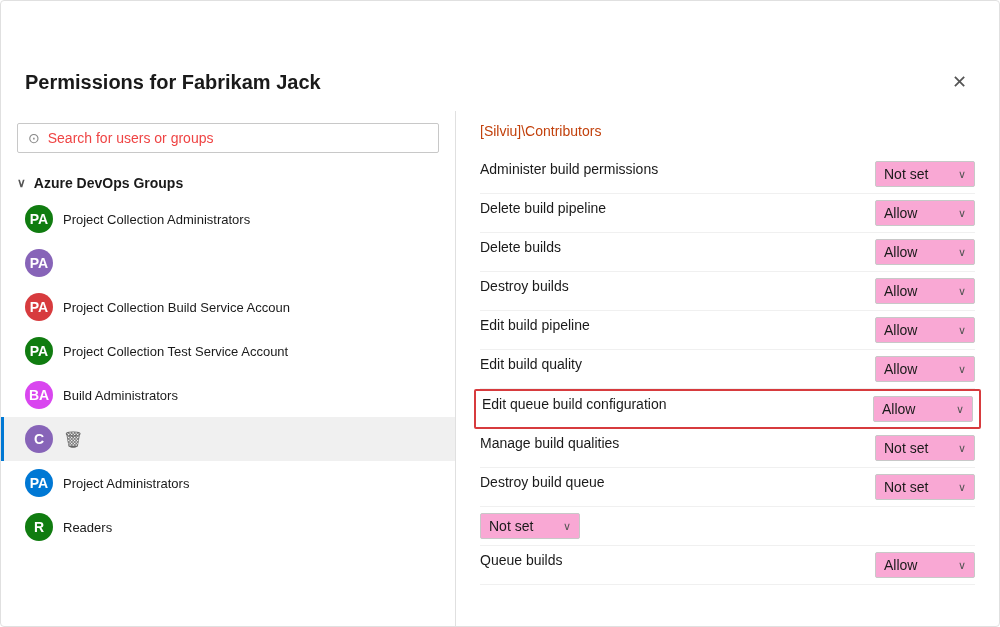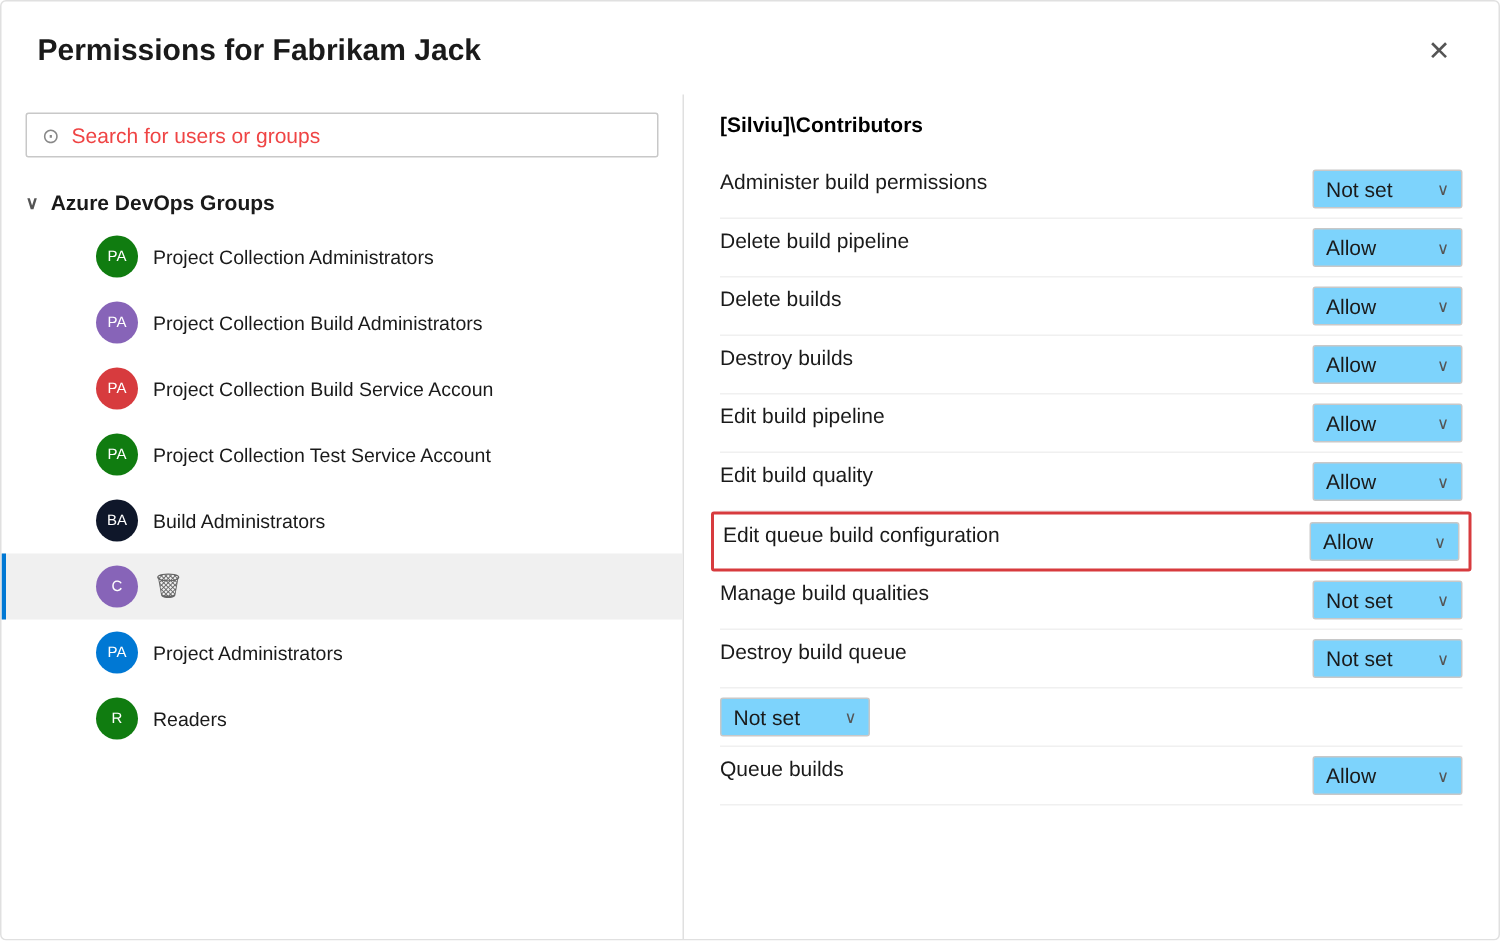--- a/index.html
+++ b/index.html
@@ -18,20 +18,21 @@
       display: flex;
       flex-direction: column;
       overflow: hidden;
     }
     .dialog-header {
       display: flex;
       align-items: center;
       justify-content: space-between;
       padding: 20px 24px 16px;
       border-bottom: none;
+      margin-top: 48px;
     }
     .dialog-title {
       font-size: 20px;
       font-weight: 600;
       color: #1a1a1a;
     }
     .close-btn {
       background: none;
       border: none;
       cursor: pointer;
@@ -102,25 +103,24 @@
     .group-item.selected {
       padding-left: 21px;
     }
     .avatar {
       width: 28px;
       height: 28px;
       border-radius: 50%;
       display: flex;
       align-items: center;
       justify-content: center;
-      font-size: 10px;
-      font-weight: 400;
+      font-size: 14px;
+      font-weight: 700;
       color: #fff;
       flex-shrink: 0;
-      margin-left: 39px;
     }
     .group-name {
       font-size: 13px;
       color: #1a1a1a;
       flex: 1;
     }
     .delete-icon {
       opacity: 0;
       color: #666;
       font-size: 16px;
@@ -131,22 +131,22 @@
     
     .right-panel {
       flex: 1;
       display: flex;
       flex-direction: column;
       padding: 12px 24px 0;
       overflow-y: auto;
     }
     .selected-group-title {
       font-size: 14px;
-      font-weight: 700;
-      color: #000000;
+      font-weight: 400;
+      color: #c2410c;
       margin-bottom: 16px;
     }
     .permissions-list {
       list-style: none;
     }
     .permission-row {
       display: flex;
       justify-content: space-between;
       padding: 6px 0;
       border-bottom: 1px solid #f0f0f0;
@@ -164,21 +164,21 @@
     .permission-select {
       display: flex;
       align-items: center;
       border: 1px solid #c8c8c8;
       border-radius: 2px;
       padding: 4px 8px;
       min-width: 100px;
       justify-content: space-between;
       gap: 8px;
       cursor: pointer;
-      background: #7dd3fc;
+      background: #f9a8d4;
       font-size: 14px;
       color: #1a1a1a;
     }
     .select-chevron {
       font-size: 11px;
       color: #555;
     }
   </style>
 </head>
 <body>
@@ -200,35 +200,34 @@
         <span>Azure DevOps Groups</span>
       </div>
       <ul class="group-list" id="group-list">
           <li class="group-item">
     <span class="avatar" style="background:#107c10">PA</span>
     <span class="group-name">Project Collection Administrators</span>
 
   </li>
           <li class="group-item">
     <span class="avatar" style="background:#8764b8">PA</span>
-    <span class="group-name">Project Collection Build Administrators</span>
 
   </li>
           <li class="group-item">
     <span class="avatar" style="background:#d73b3e">PA</span>
     <span class="group-name">Project Collection Build Service Accoun</span>
 
   </li>
           <li class="group-item">
     <span class="avatar" style="background:#107c10">PA</span>
     <span class="group-name">Project Collection Test Service Account</span>
 
   </li>
           <li class="group-item">
-    <span class="avatar" style="background:#0f172a">BA</span>
+    <span class="avatar" style="background:#d946ef">BA</span>
     <span class="group-name">Build Administrators</span>
 
   </li>
           <li class="group-item selected">
     <span class="avatar" style="background:#8764b8">C</span>
     <span class="delete-icon">🗑</span>
   </li>
           <li class="group-item">
     <span class="avatar" style="background:#0078d4">PA</span>
     <span class="group-name">Project Administrators</span>

